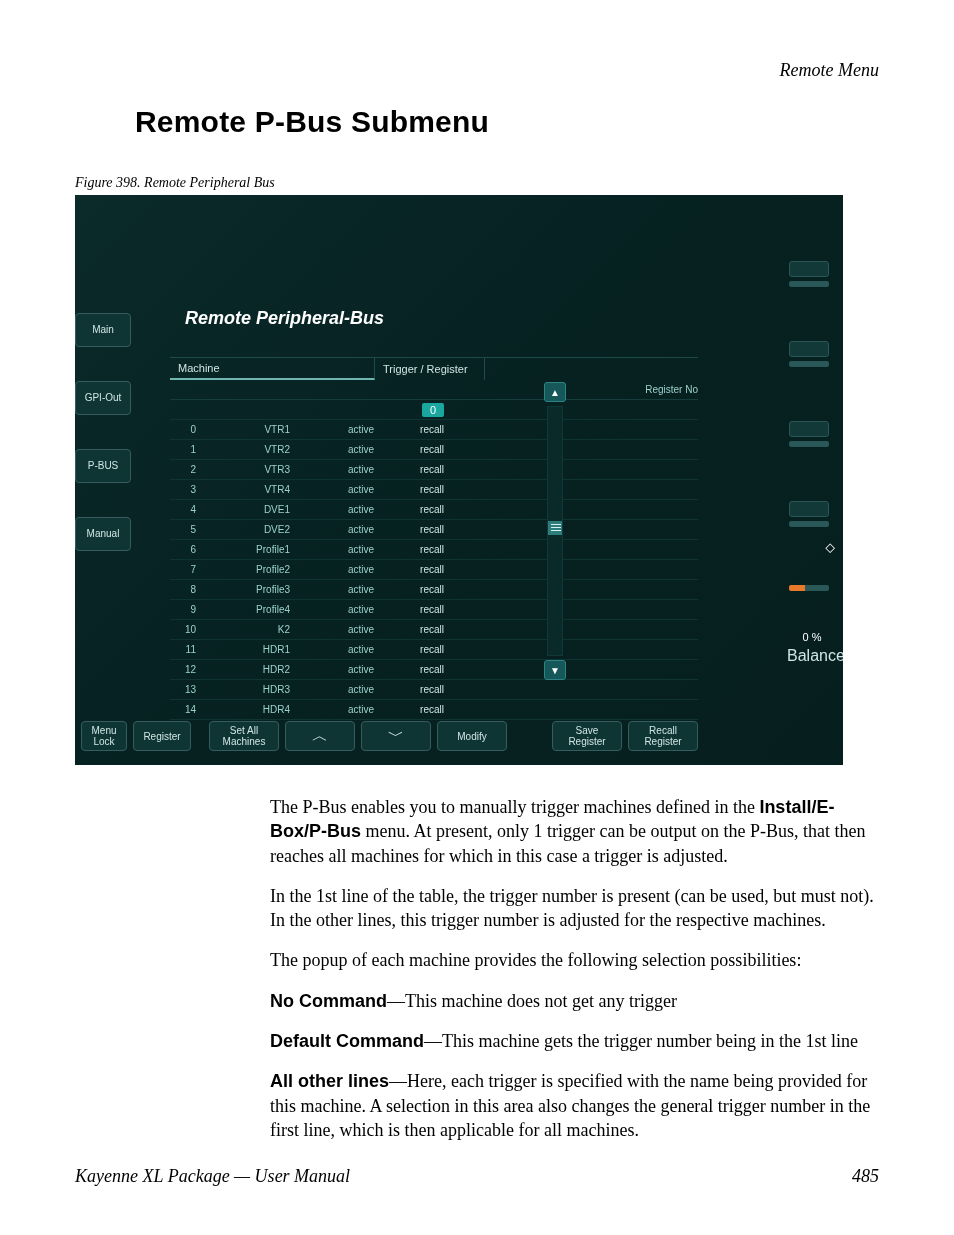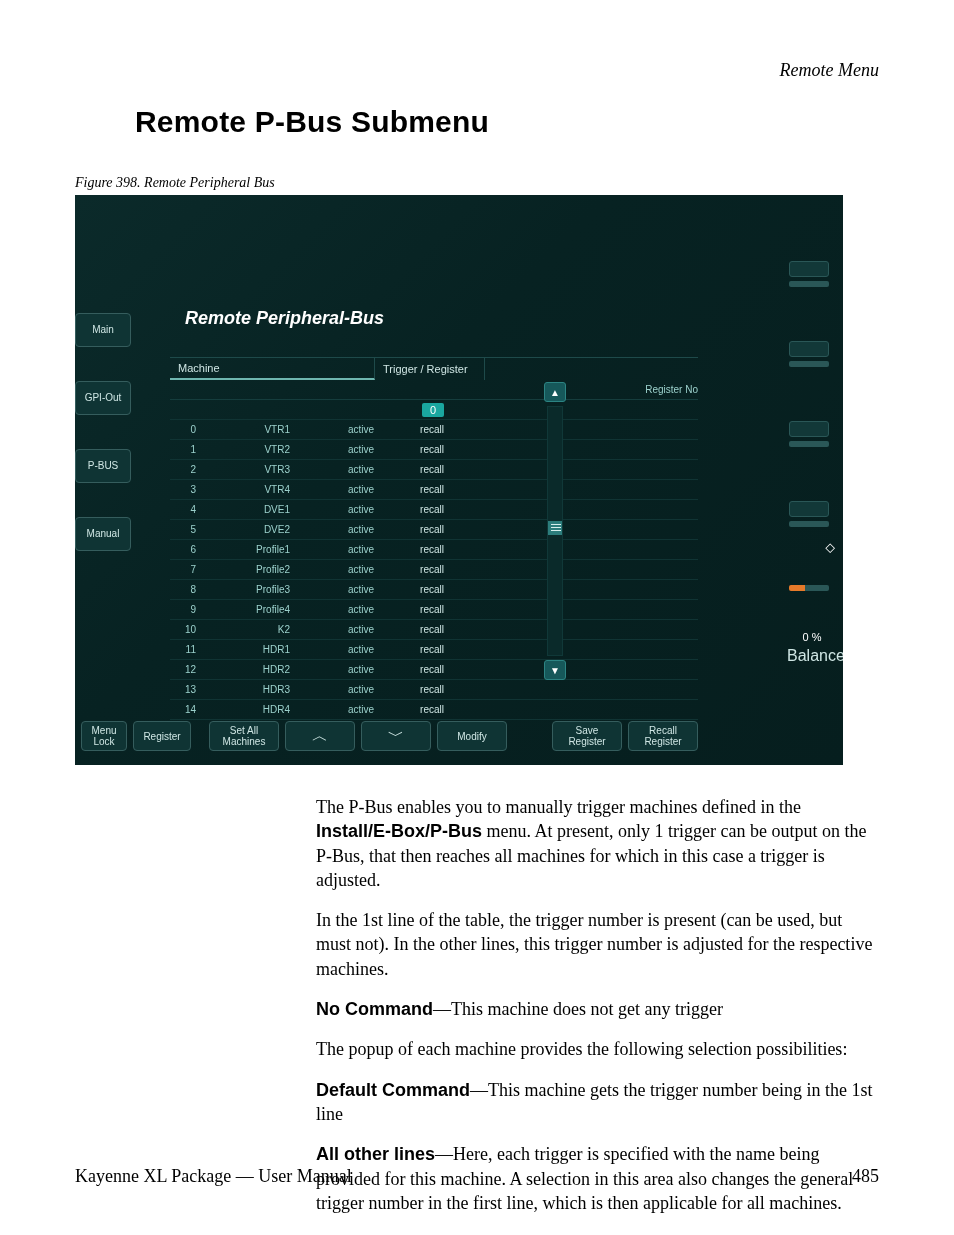--- a/index.html
+++ b/index.html
@@ -96,24 +96,24 @@
   .knob-slot .bar { position:absolute; left:6px; top:26px; width:40px; height:6px; background:#2a5757; border-radius:2px; }
   .knob-slot .bar.orange { background: linear-gradient(90deg,#e67a2a 40%,#2a5757 40%); }
   .knob-slot .dot { position:absolute; left:6px; top:6px; width:40px; height:16px; background:#123838; border:1px solid #2a5757; border-radius:3px; }
   .knob-slot .arrows { position:absolute; right:8px; top:44px; font-size:14px; color:#fff; }
   .balance-block { position:absolute; bottom:50px; right:6px; width:50px; text-align:center; }
   .balance-block .pct { font-size:11px; color:#fff; margin-bottom:4px; }
   .balance-block .lbl { font-size:16px; color:#cfe6e4; }
 
   
   .body-text { margin-left: 195px; font-size: 18px; line-height: 1.35; }
-  .body-text p { margin-bottom: 16px; margin-left: 46px; }
+  .body-text p { margin-bottom: 16px; }
   .bold-sans { font-family: Arial, Helvetica, sans-serif; font-weight: 700; }
 
-  .footer { position: absolute; left: 75px; right: 75px; bottom: 48px; display:flex; justify-content:space-between; font-size: 18px; }
+  .footer { position: absolute; left: 75px; right: 75px; bottom: 48px; display:flex; justify-content:space-between; font-style: italic; font-size: 18px; }
 </style>
 </head>
 <body>
 <div class="page">
 
 <div class="header-right">Remote Menu</div>
 
 <h2 class="section-title">Remote P-Bus Submenu</h2>
 
 <div class="figure-caption">Figure 398.  Remote Peripheral Bus</div>
@@ -306,24 +306,24 @@
 Register</div>
   </div>
 
 </div>
 
 <div class="body-text">
   <p>
     <span>The P-Bus enables you to manually trigger machines defined in the </span><span class="bold-sans">Install/E-Box/P-Bus</span><span> menu. At present, only 1 trigger can be output on the P-Bus, that then reaches all machines for which in this case a trigger is adjusted.</span>
   </p>
   <p>In the 1st line of the table, the trigger number is present (can be used, but must not). In the other lines, this trigger number is adjusted for the respective machines.</p>
+  <p>The popup of each machine provides the following selection possibilities:</p>
   <p>
     <span class="bold-sans">No Command</span><span>—This machine does not get any trigger</span>
   </p>
-  <p>The popup of each machine provides the following selection possibilities:</p>
   <p>
     <span class="bold-sans">Default Command</span><span>—This machine gets the trigger number being in the 1st line</span>
   </p>
   <p>
     <span class="bold-sans">All other lines</span><span>—Here, each trigger is specified with the name being provided for this machine. A selection in this area also changes the general trigger number in the first line, which is then applicable for all machines.</span>
   </p>
 </div>
 
 <div class="footer">
   <span>Kayenne XL Package — User Manual</span>

